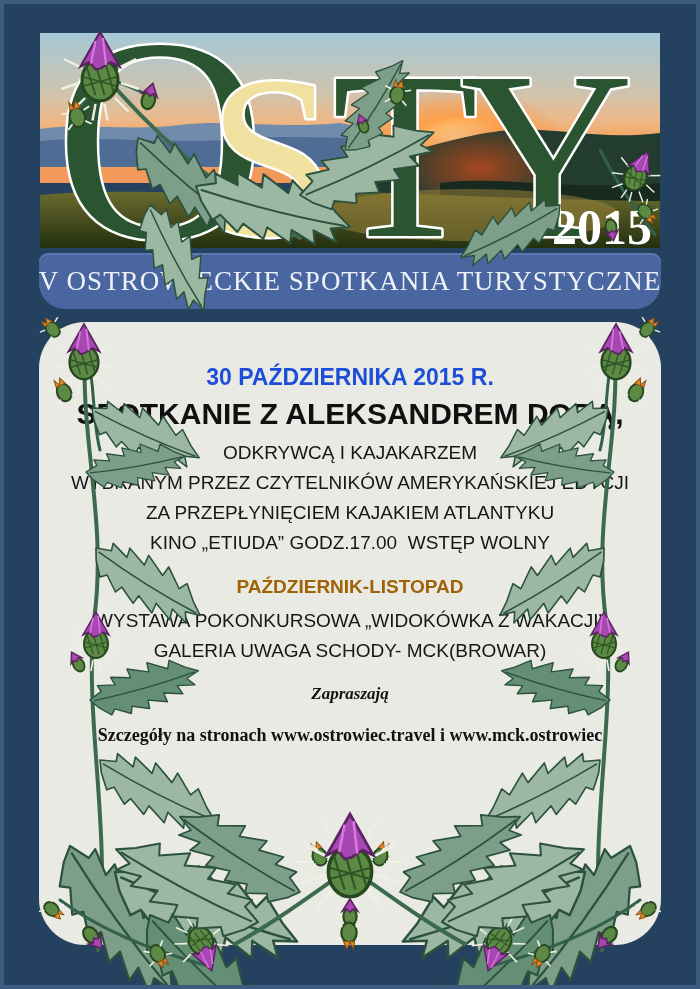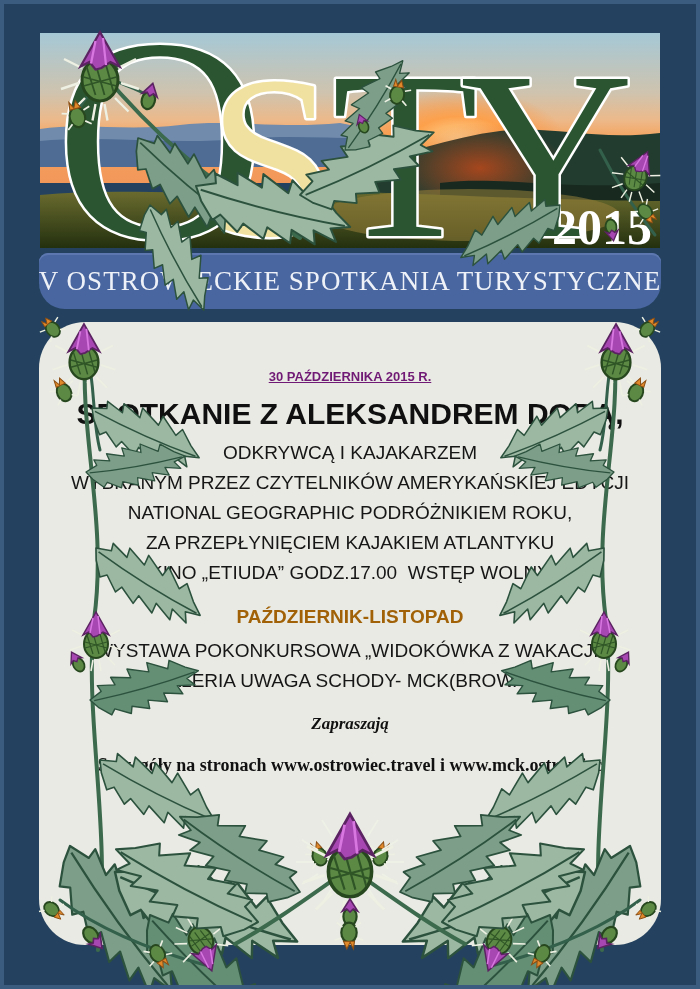--- a/index.html
+++ b/index.html
@@ -20,21 +20,21 @@
         border-radius:9px 9px 26px 26px;display:flex;align-items:center;justify-content:center;
         z-index:3;box-shadow:inset 0 2px 0 #5d78b0;}
   .band span{font-family:"Liberation Serif","DejaVu Serif",serif;font-size:27px;color:#eef2f8;
              letter-spacing:1px;white-space:nowrap;}
 
   
   .content{position:absolute;left:39px;top:322px;width:622px;height:623px;background:#e9eae3;
            border-radius:46px;z-index:1;}
   .text{padding-top:44px;text-align:center;color:#1b1b1b;}
   .text p{margin:0;white-space:pre-wrap;}
-  .d1{font-size:13px;font-weight:bold;color:#701a75;line-height:22px;margin-bottom:9px !important;text-decoration:underline;}
+  .d1{font-size:23px;font-weight:bold;color:#1d4ed8;line-height:22px;margin-bottom:9px !important;}
   .t1{font-size:30px;font-weight:bold;line-height:34px;margin-bottom:7px !important;color:#101010;}
   .ln{font-size:19px;line-height:30px;color:#161616;}
   .d2{font-size:19px;font-weight:bold;color:#a16207;line-height:22px;
       margin-top:18px !important;margin-bottom:8px !important;}
   .inv{font-family:"Liberation Serif","DejaVu Serif",serif;font-style:italic;font-weight:bold;
        font-size:17px;line-height:25px;color:#111;}
   .inv-h{margin-top:15px !important;}
   .ft{font-family:"Liberation Serif","DejaVu Serif",serif;font-weight:bold;font-size:18px;
       line-height:24px;margin-top:17px !important;color:#111;}
 
@@ -156,21 +156,20 @@
   <div class="band">
     <span>V OSTROWIECKIE SPOTKANIA TURYSTYCZNE</span>
   </div>
 
   <div class="content">
     <div class="text">
       <p class="d1">30 PAŹDZIERNIKA 2015 R.</p>
       <p class="t1">SPOTKANIE Z ALEKSANDREM DOBĄ,</p>
       <p class="ln">ODKRYWCĄ I KAJAKARZEM</p>
       <p class="ln">WYBRANYM PRZEZ CZYTELNIKÓW AMERYKAŃSKIEJ EDYCJI</p>
-      <p class="ln">NATIONAL GEOGRAPHIC PODRÓŻNIKIEM ROKU,</p>
       <p class="ln">ZA PRZEPŁYNIĘCIEM KAJAKIEM ATLANTYKU</p>
       <p class="ln">KINO „ETIUDA” GODZ.17.00&nbsp; WSTĘP WOLNY</p>
       <p class="d2">PAŹDZIERNIK-LISTOPAD</p>
       <p class="ln">WYSTAWA POKONKURSOWA „WIDOKÓWKA Z WAKACJI”</p>
       <p class="ln">GALERIA UWAGA SCHODY- MCK(BROWAR)</p>
       <p class="inv inv-h">Zapraszają</p>
       <p class="ft">Szczegóły na stronach www.ostrowiec.travel i www.mck.ostrowiec</p>
     </div>
   </div>
 

